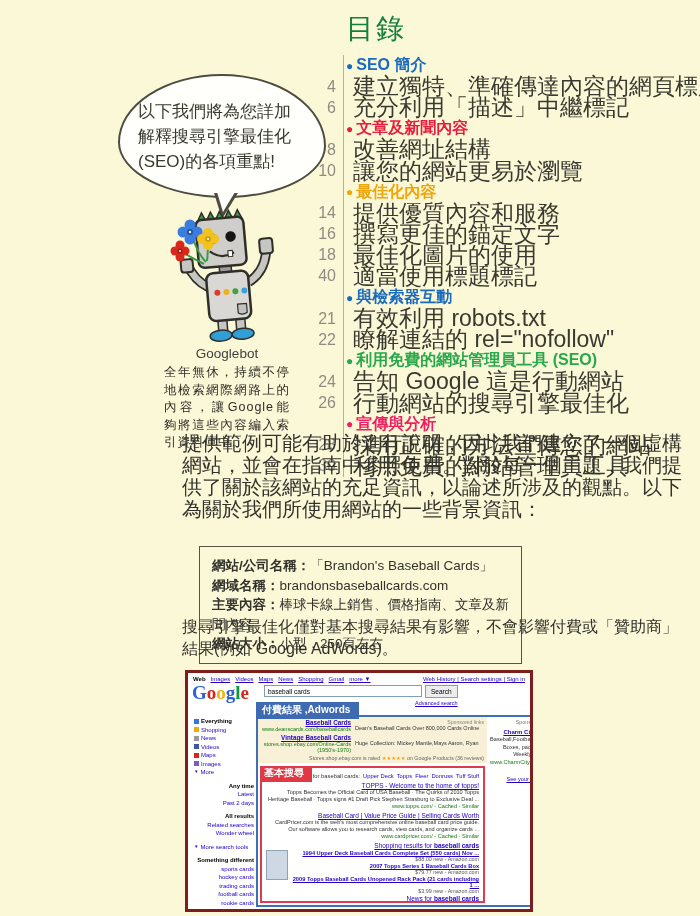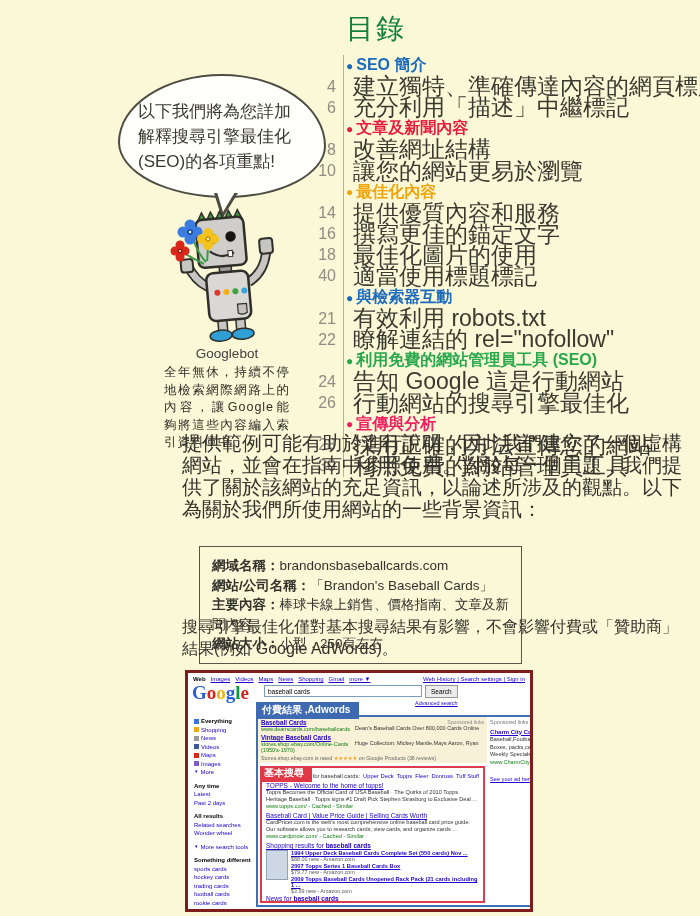--- a/index.html
+++ b/index.html
@@ -50,21 +50,21 @@
   .s-search{display:flex;padding:1px 5px 0 4px;position:relative;}
   .s-logo{font-family:"Liberation Serif","DejaVu Serif",serif;font-size:19px;font-weight:bold;
           line-height:20px;width:72px;flex:none;}
   .s-mid{margin-top:2px;}
   .s-row{display:flex;}
   .s-input{width:158px;height:12px;border:1px solid #7e9db9;font-size:6.5px;padding:0 0 0 3px;
            box-sizing:border-box;background:#fff;font-family:inherit;color:#000;}
   .s-btn{margin-left:3px;height:13px;font-size:6.5px;background:#ececec;border:1px solid #999;
          padding:0 5px;line-height:11px;}
   .s-adv{text-align:right;font-size:5.5px;color:#2200cc;margin-top:2px;text-decoration:underline;}
-  .s-body{position:absolute;top:42px;left:2px;right:3px;bottom:2px;display:flex;}
+  .s-body{position:absolute;top:42px;left:2px;right:3px;bottom:2px;display:flex;text-align:right;}
   .s-side{width:60px;flex:none;padding:2px 2px 0 4px;font-size:6px;line-height:8.5px;}
   .side-item{display:flex;align-items:center;gap:2px;height:8.5px;}
   .ic{width:5px;height:5px;flex:none;display:inline-block;}
   .ic-ev{background:#3a74d9;} .ic-sh{background:#edaa12;} .ic-ne{background:#999;}
   .ic-vi{background:#3b5998;} .ic-ma{background:#d6271c;} .ic-im{background:#7a5dc7;}
   .caret{font-size:4.5px;color:#2200cc;}
   .side-gap{height:5px;}
   .side-head{font-weight:bold;color:#000;}
   .side-link{color:#2200cc;}
   .bluebox{flex:1;border:2px solid #4070b4;display:flex;position:relative;background:#fff;}
@@ -277,24 +277,24 @@
     <div class="trow">
       <span class="tnum">30</span>
       <span class="ttext">利用免費的網站管理員工具</span>
     </div>
   </div>
 
   <p class="intro">提供範例可能有助於進行說明，因此我們建立了一個虛構網站，並會在指南中參照使用。對於每一個主題，我們提供了關於該網站的充足資訊，以論述所涉及的觀點。以下為關於我們所使用網站的一些背景資訊：</p>
 
   <div class="sitebox">
     <div class="sb-row">
+      <span class="sb-label">網站/公司名稱：</span><span>「Brandon's Baseball Cards」</span>
+    </div>
+    <div class="sb-row">
       <span class="sb-label">網域名稱：</span><span>brandonsbaseballcards.com</span>
-    </div>
-    <div class="sb-row">
-      <span class="sb-label">網站/公司名稱：</span><span>「Brandon's Baseball Cards」</span>
     </div>
     <div class="sb-row">
       <span class="sb-label">主要內容：</span><span>棒球卡線上銷售、價格指南、文章及新聞內容</span>
     </div>
     <div class="sb-row">
       <span class="sb-label">網站大小：</span><span>小型，250頁左右</span>
     </div>
   </div>
 
   <p class="note">搜尋引擎最佳化僅對基本搜尋結果有影響，不會影響付費或「贊助商」結果(例如 Google AdWords)。</p>

